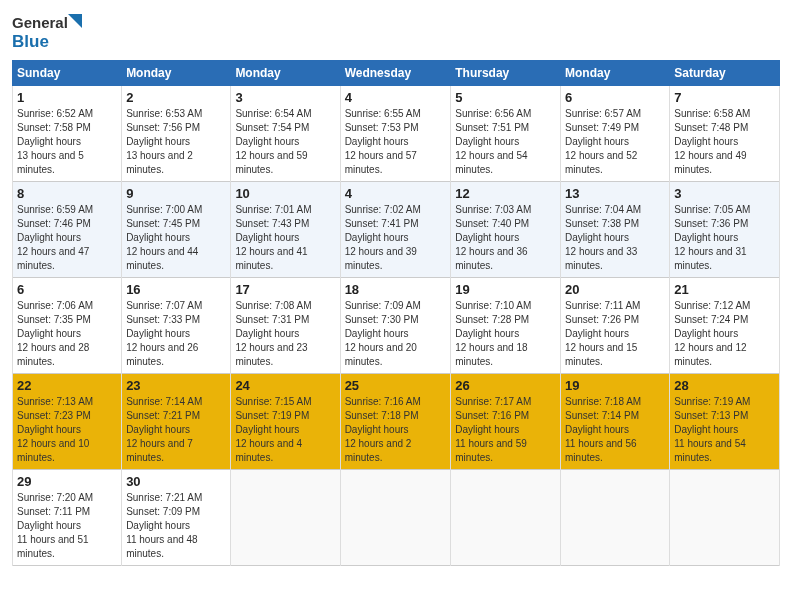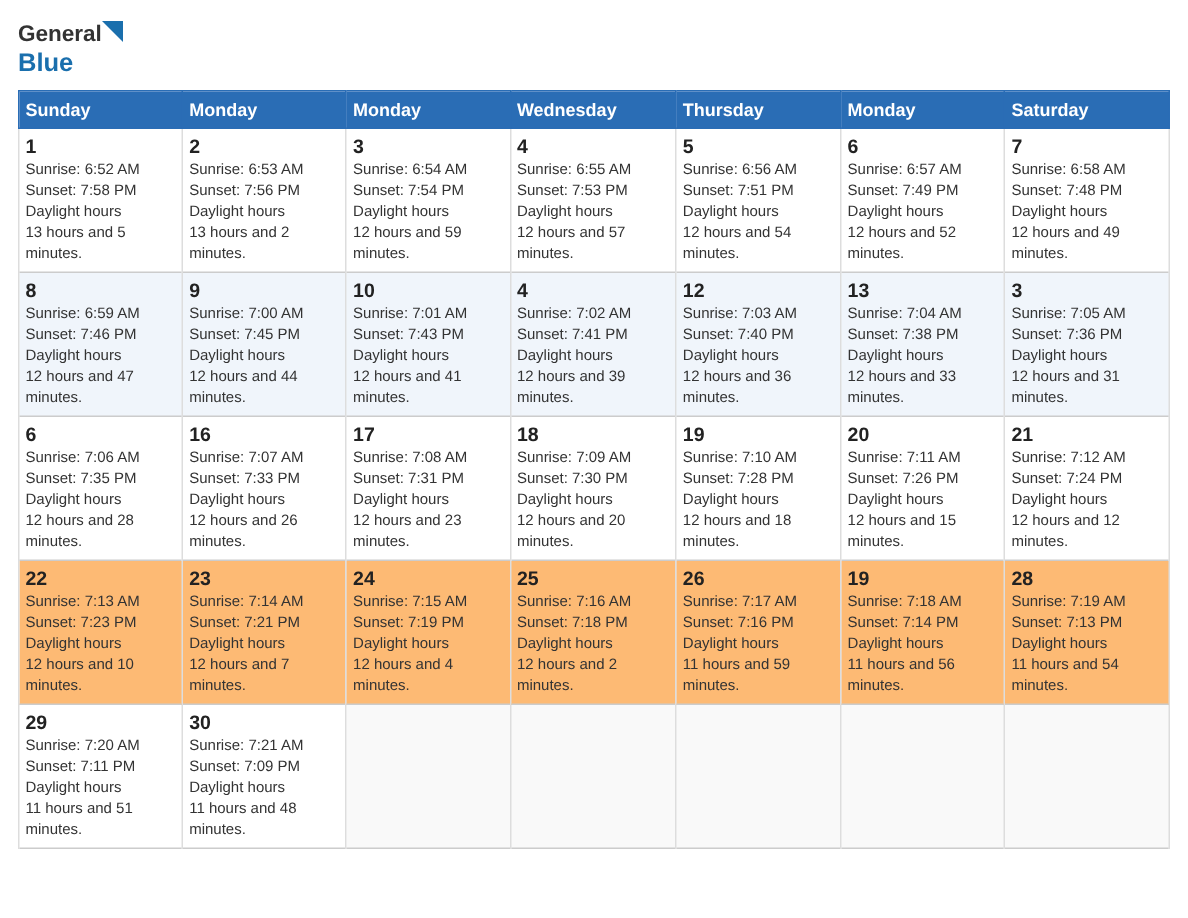--- a/index.html
+++ b/index.html
@@ -201,21 +201,21 @@
       </td>
           <td>
         <span class="day-num">20</span>
         <span class="day-info">Sunrise: 7:11 AM<br>Sunset: 7:26 PM<br>Daylight hours<br>12 hours and 15 minutes.</span>
       </td>
           <td>
         <span class="day-num">21</span>
         <span class="day-info">Sunrise: 7:12 AM<br>Sunset: 7:24 PM<br>Daylight hours<br>12 hours and 12 minutes.</span>
       </td>
         </tr>
-        <tr style="background-color: #fdba74;">
+        <tr style="background-color: #eab308;">
           <td>
         <span class="day-num">22</span>
         <span class="day-info">Sunrise: 7:13 AM<br>Sunset: 7:23 PM<br>Daylight hours<br>12 hours and 10 minutes.</span>
       </td>
           <td>
         <span class="day-num">23</span>
         <span class="day-info">Sunrise: 7:14 AM<br>Sunset: 7:21 PM<br>Daylight hours<br>12 hours and 7 minutes.</span>
       </td>
           <td>
         <span class="day-num">24</span>

